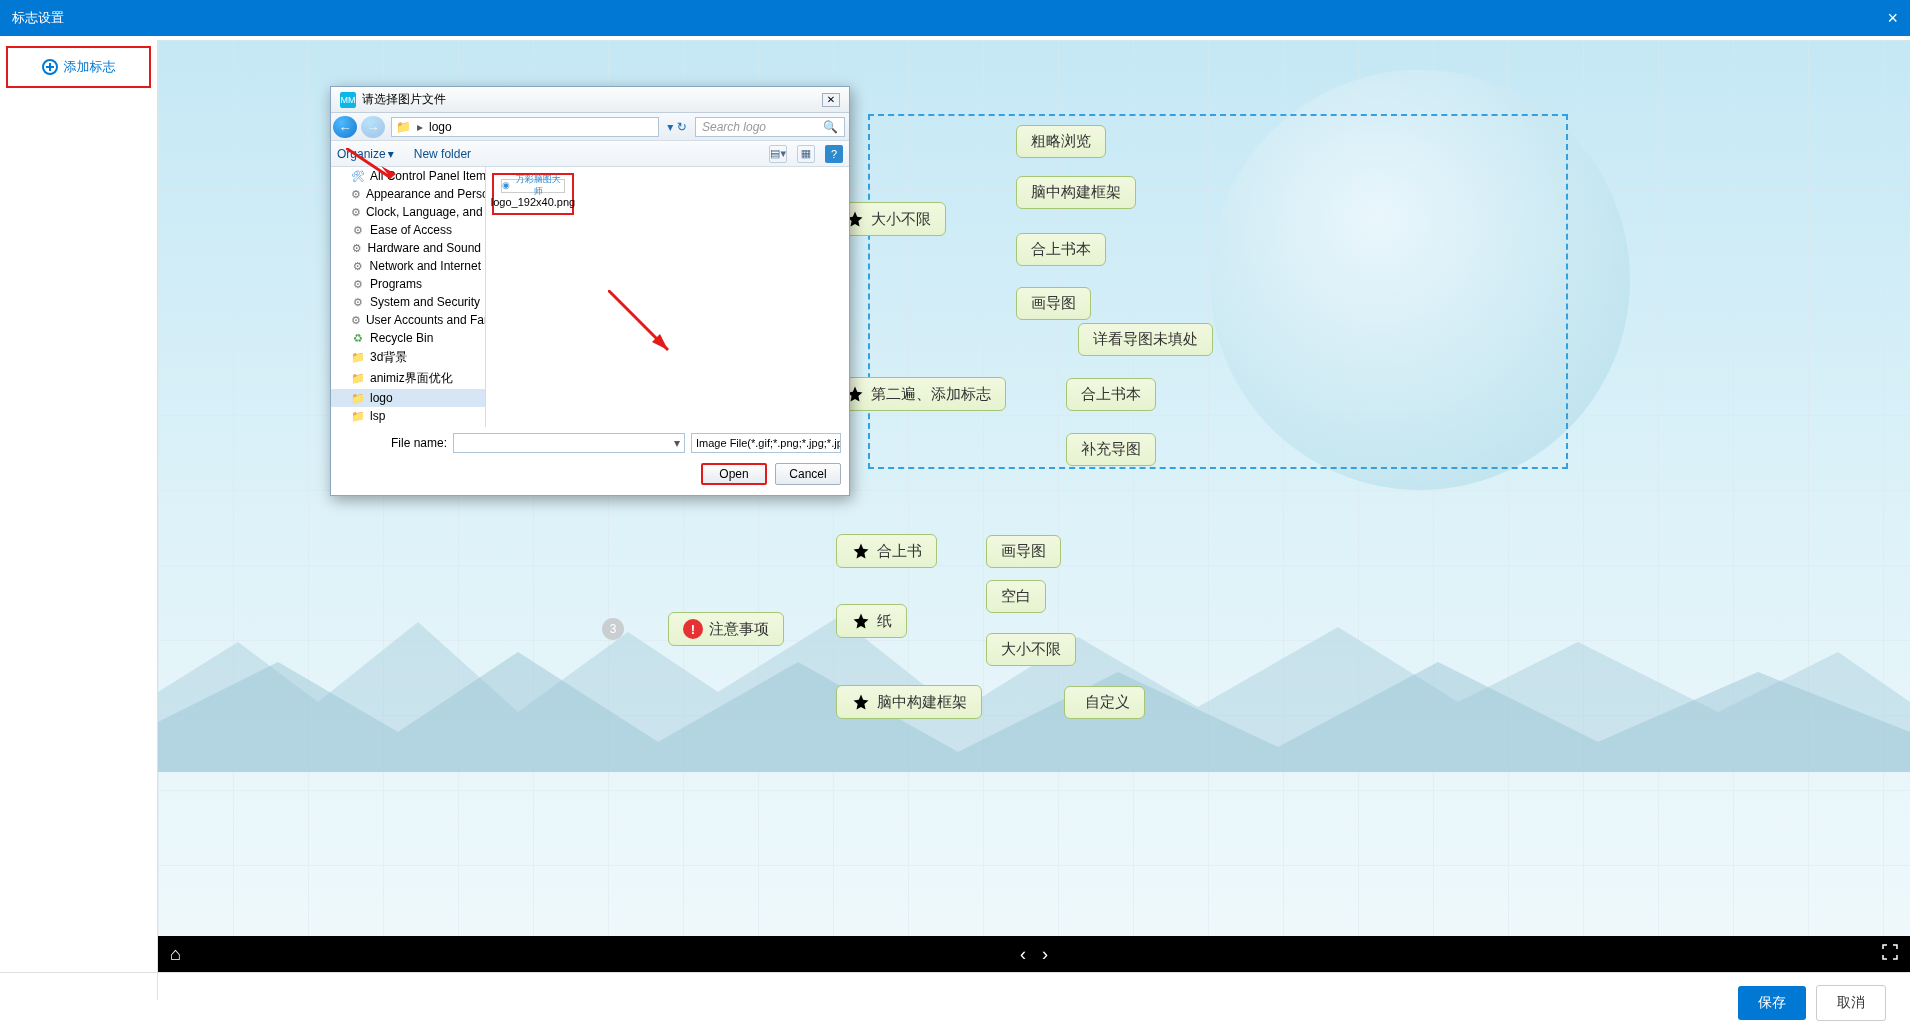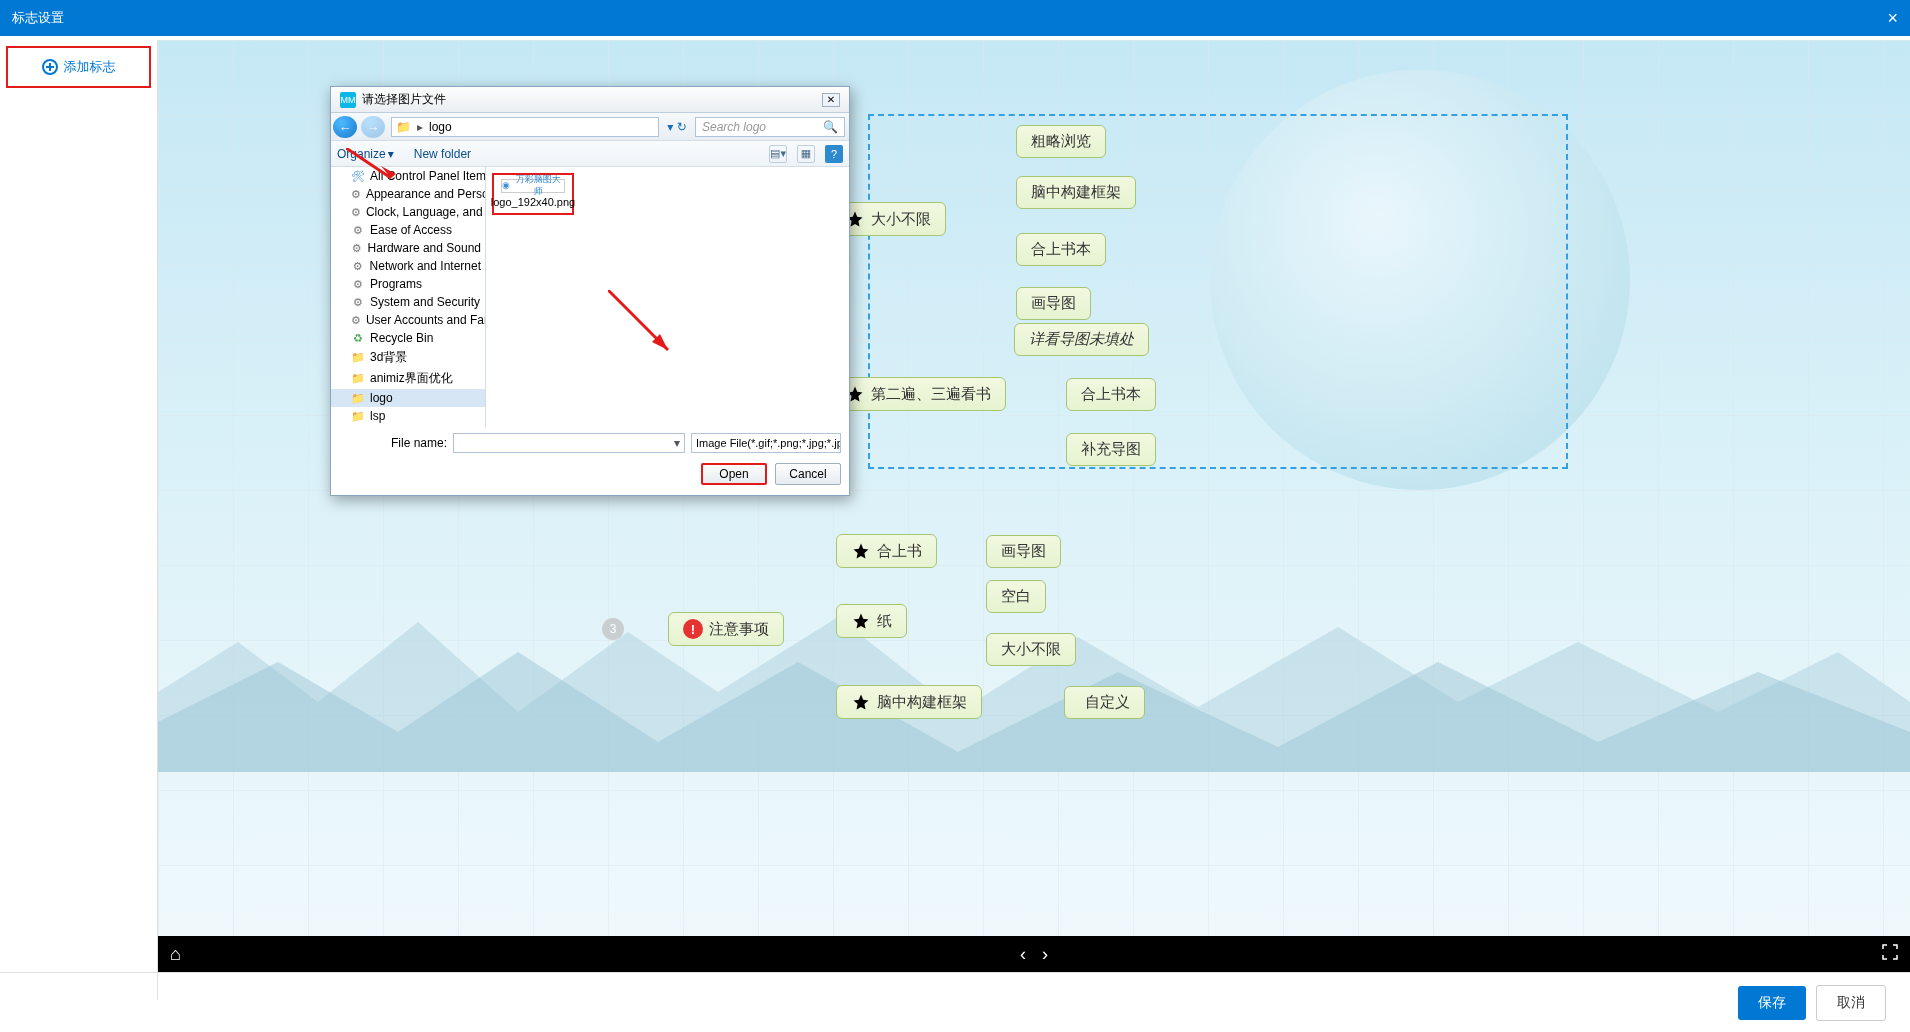--- a/index.html
+++ b/index.html
@@ -188,23 +188,23 @@
       </div>
     <div class="node" style="top:247px; left:858px;">
         <span>画导图</span>
       </div>
     <div class="node" style="top:337px; left:672px;">
       <span class="icon-slot">
           <svg class="icon-star-red" width="18" height="18" viewBox="0 0 24 24">
             <path d="M12 2l2.9 6.9L22 10l-5.5 4.8L18 22l-6-3.5L6 22l1.5-7.2L2 10l7.1-1.1z"></path>
           </svg>
         </span>
-      <span>第二遍、三遍看书</span>
-    </div>
-    <div class="node" style="top:283px; left:856px;font-style:italic;">
+      <span>第二遍、添加标志</span>
+    </div>
+    <div class="node" style="top:283px; left:920px;">
         <span>详看导图未填处</span>
       </div>
     <div class="node" style="top:338px; left:908px;">
         <span>合上书本</span>
       </div>
     <div class="node" style="top:393px; left:908px;">
         <span>补充导图</span>
       </div>
 
     <div class="counter-badge" style="top:578px; left:444px;">

